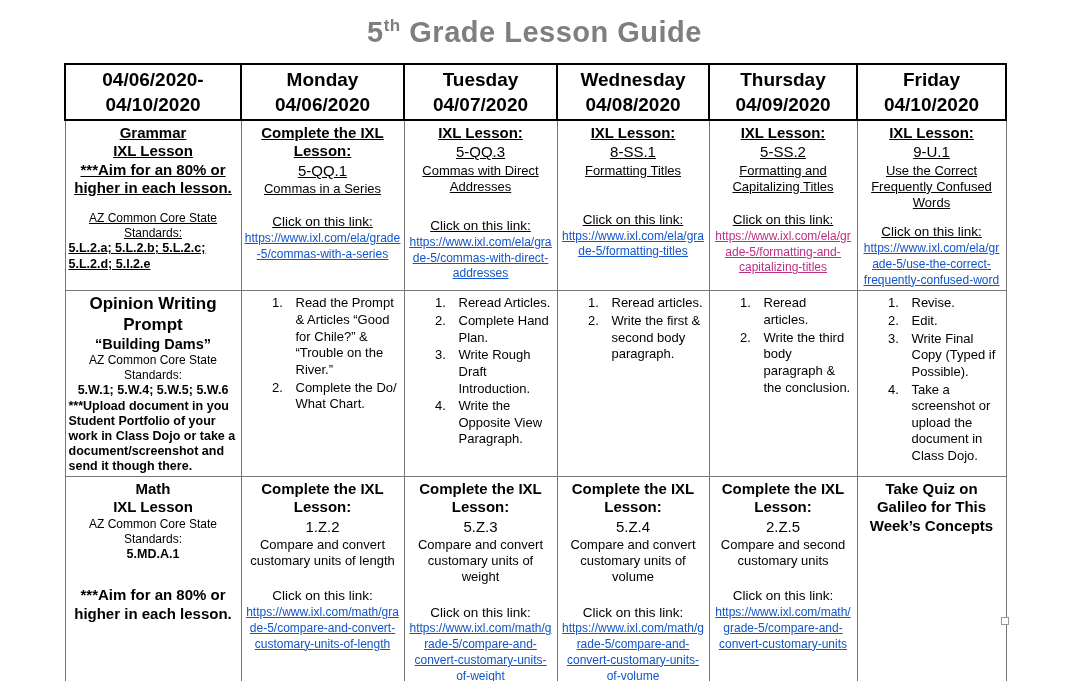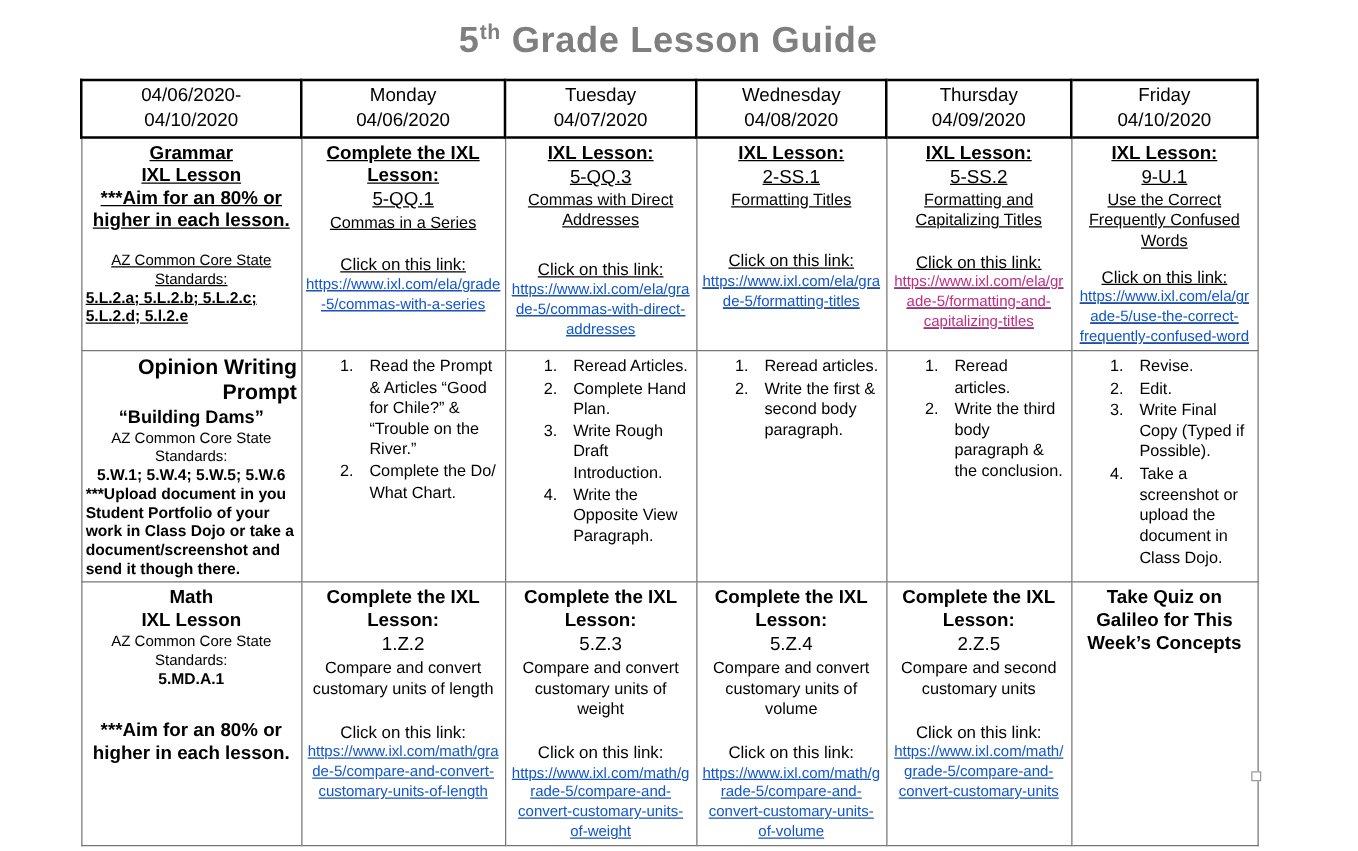--- a/index.html
+++ b/index.html
@@ -23,34 +23,34 @@
   }
   .page-title sup{font-size:17px;}
   #lesson-table{
     position:absolute;left:64px;top:63px;width:941px;
     border-collapse:collapse;table-layout:fixed;
   }
   .col-1{width:176px}.col-2{width:163px}.col-3{width:153px}
   .col-4{width:152px}.col-5{width:148px}.col-6{width:149px}
   #lesson-table th{
     border:2px solid var(--hdr-border);
-    font-size:15px;font-weight:400;line-height:1.32;
+    font-size:19px;font-weight:700;line-height:1.32;
     text-align:center;vertical-align:middle;padding:2px;
   }
   #lesson-table td{
     border:1px solid var(--cell-border);
     text-align:center;vertical-align:top;padding:3px 3px 2px 3px;
   }
   tr.header-row{height:42px;}
   tbody tr:nth-child(1){height:165px;text-decoration:underline;}
   tbody tr:nth-child(2){height:173px;}
   tbody tr:nth-child(3){height:179px;padding-left:10px;}
 
   .blk-head{font-weight:700;font-size:15px;line-height:1.22;}
-  .blk-bighead{font-weight:700;font-size:17px;line-height:1.2;text-align:right;}
+  .blk-bighead{font-weight:700;font-size:17px;line-height:1.2;}
   .blk-subhead{font-weight:700;font-size:14.5px;line-height:1.25;}
   .blk-code{font-size:15px;line-height:1.35;}
   .blk-text{font-size:13px;line-height:1.25;}
   .blk-small{font-size:12px;line-height:1.25;}
   .blk-smallbold{font-size:12.5px;font-weight:700;line-height:1.25;}
   .blk-smallbold-left{font-size:12.5px;font-weight:700;line-height:1.25;text-align:left;}
   .blk-note{font-size:12.5px;font-weight:700;text-align:left;line-height:1.2;}
   .blk-clicklabel{font-size:13.5px;line-height:1.3;}
   a.blk-link{
     display:block;font-size:12px;line-height:1.32;color:var(--link);
@@ -131,21 +131,21 @@
         <td>
           <div class="blk-head">IXL Lesson:</div>
           <div class="blk-code">5-QQ.3</div>
           <div class="blk-text">Commas with Direct Addresses</div>
           <div class="spacer" style="height: 22px;"></div>
           <div class="blk-clicklabel">Click on this link:</div>
           <a class="blk-link" href="#">https://www.ixl.com/ela/grade-5/commas-with-direct-addresses</a>
         </td>
         <td>
           <div class="blk-head">IXL Lesson:</div>
-          <div class="blk-code">2-SS.1</div>
+          <div class="blk-code">8-SS.1</div>
           <div class="blk-text">Formatting Titles</div>
           <div class="spacer" style="height: 32px;"></div>
           <div class="blk-clicklabel">Click on this link:</div>
           <a class="blk-link" href="#">https://www.ixl.com/ela/grade-5/formatting-titles</a>
         </td>
         <td>
           <div class="blk-head">IXL Lesson:</div>
           <div class="blk-code">5-SS.2</div>
           <div class="blk-text">Formatting and Capitalizing Titles</div>
           <div class="spacer" style="height: 16px;"></div>

